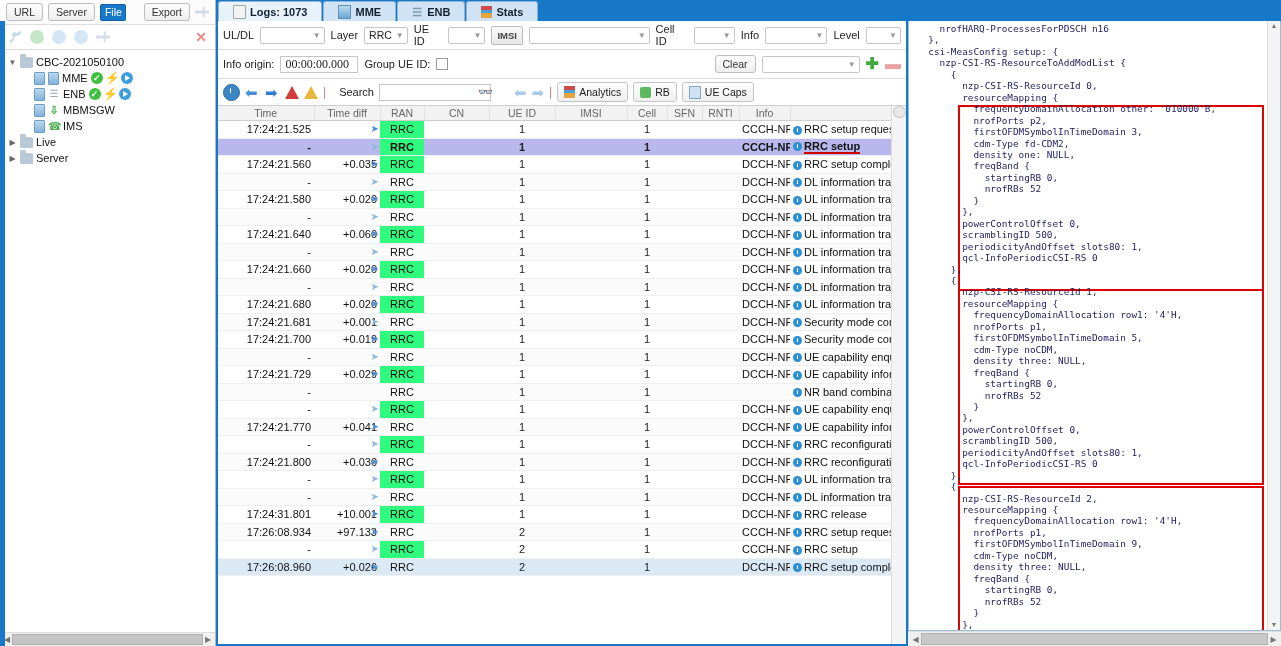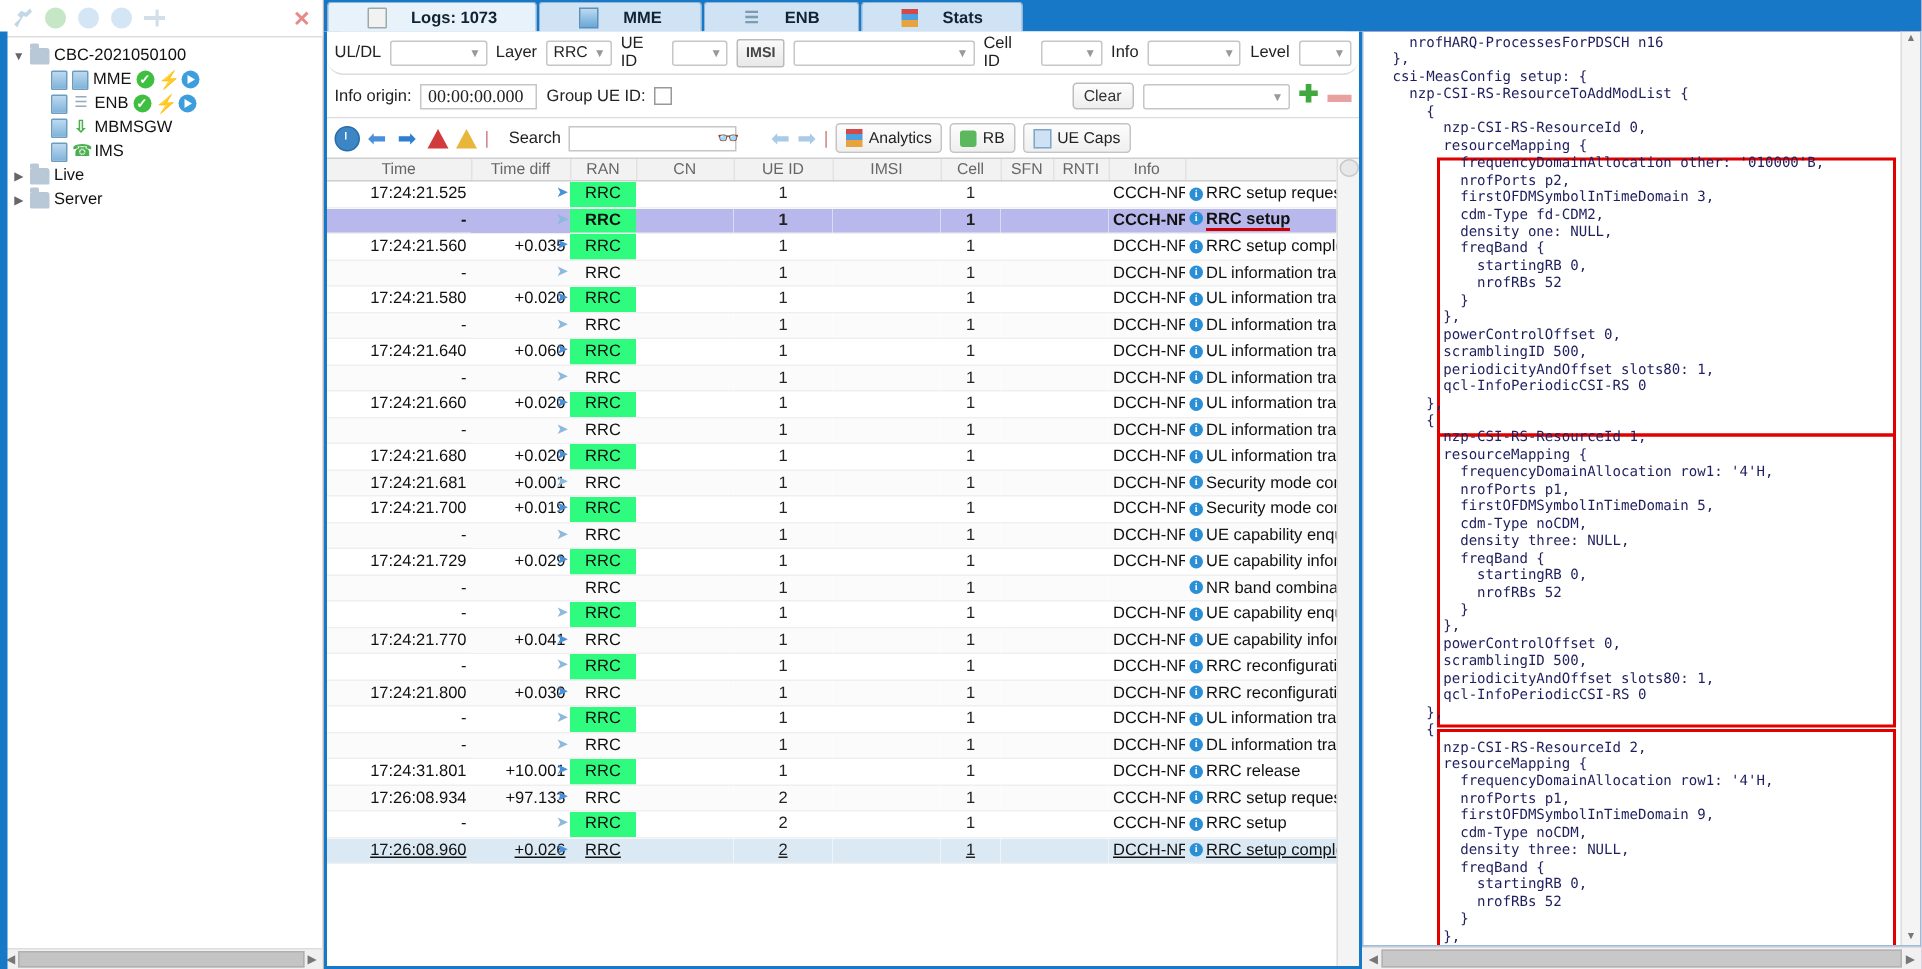--- a/index.html
+++ b/index.html
@@ -57,34 +57,34 @@
   .mini.phone{color:#4caf50;font-size:11px;line-height:12px;text-align:center;}
   .sb-scroll{height:13px;border-top:1px solid #ddd;background:#f0f0f0;display:flex;
              align-items:center;padding:0 2px;}
   .sb-scroll .arrow{font-size:8px;color:#777;width:10px;text-align:center;}
   .sb-scroll .thumb{flex:1;height:9px;background:#c4c4c4;border:1px solid #b0b0b0;}
 
   
   .center{width:692px;height:646px;display:flex;flex-direction:column;
           background:#cfe3f5;box-sizing:border-box;}
   .tabs{height:21px;background:#1878c8;display:flex;align-items:flex-end;padding-left:2px;gap:1px;}
-  .tab{height:19px;display:flex;align-items:center;gap:16px;padding:0 26px;
+  .tab{height:19px;display:flex;align-items:center;gap:4px;padding:0 14px;
        background:#cfe3f5;border:1px solid #8fb6d8;border-bottom:none;
        border-radius:3px 3px 0 0;font-size:11px;color:#123;font-weight:bold;}
   .tab.active{background:#e8f2fb;}
   .tabicon{width:11px;height:12px;display:inline-block;}
   .ti-doc{background:#f2f2f2;border:1px solid #9aa;border-radius:1px;}
   .ti-mme{background:linear-gradient(#bcd9ef,#6aa8d8);border:1px solid #5b90b8;}
   .ti-enb{color:#7f9bb0;font-size:11px;line-height:12px;}
   .ti-stats{background:linear-gradient(to top,#e8a33d 0 40%,#4aa0e0 40% 70%,#d04a4a 70% 100%);}
   .content{flex:1;background:#fff;border:2px solid #1878c8;border-top:none;
            display:flex;flex-direction:column;box-sizing:border-box;overflow:hidden;}
 
   .filters{border-bottom:1px solid #dcdcdc;padding:4px 5px;display:flex;align-items:center;
-           gap:6px;background:#fff;height:20px;border-radius:11px;}
+           gap:6px;background:#fff;height:20px;}
   .flabel{font-size:11px;color:#222;}
   .sel{height:17px;border:1px solid #c6c6c6;background:#fff;display:flex;align-items:center;
        justify-content:space-between;padding:0 3px 0 4px;font-size:10.5px;color:#222;
        border-radius:2px;box-sizing:border-box;}
   .sel .car{color:#999;font-size:8px;margin-left:4px;}
   .imsibtn{height:17px;border:1px solid #bbb;background:linear-gradient(#fafafa,#e8e8e8);
            font-size:9.5px;color:#444;padding:0 5px;display:flex;align-items:center;
            border-radius:2px;font-weight:bold;}
 
   .row2{border-bottom:1px solid #dcdcdc;padding:4px 5px;display:flex;align-items:center;
@@ -115,21 +115,21 @@
   
   .tablewrap{flex:1;display:flex;flex-direction:column;overflow:hidden;position:relative;background:#fff;}
   table.log{border-collapse:collapse;width:677px;table-layout:fixed;font-size:11px;}
   table.log th{background:#f2f2f2;color:#666;font-weight:normal;font-size:10.5px;
        border-bottom:1px solid #cfcfcf;border-right:1px solid #e2e2e2;height:14px;
        padding:0 3px;text-align:center;}
   table.log td{border-bottom:1px solid #efefef;height:16.5px;padding:0 3px;
        white-space:nowrap;overflow:hidden;}
   tr.alt td{background:#fbfbfb;}
   tr.hl td{background:#b8b8ec;font-weight:bold;}
-  tr.sel2 td{background:#dbe9f5;text-decoration:underline;}
+  tr.sel2 td{background:#dbe9f5;}
   td.time{text-align:right;color:#111;}
   td.tdiff{text-align:right;color:#111;position:relative;padding-right:13px;}
   td.ran{background:#2ffb7e;text-align:center;color:#111;border-right:0;}
   tr.hl td.ran{background:#2ffb7e;}
   td.ctr{text-align:center;}
   td.info{text-align:center;color:#111;}
   td.msg{text-align:left;color:#111;}
   .arw{position:absolute;right:1px;top:3px;color:#4a90d9;font-size:10px;line-height:10px;}
   .arw.dn{color:#8fb8dd;}
   .ibadge{display:inline-block;width:9px;height:9px;border-radius:50%;background:#2b8fd6;
@@ -161,20 +161,28 @@
   .code-hscroll .thumb{flex:1;height:10px;background:#c8c8c8;border:1px solid #b2b2b2;}
   .right-bluebar{position:absolute;left:0;top:21px;bottom:0;width:5px;background:#1878c8;}
 </style>
 </head>
 <body>
 
 <div class="app">
 
   <div class="sidebar">
 
+    <div class="sb-btnrow">
+      <div class="btn">URL</div>
+      <div class="btn">Server</div>
+      <div class="btn sel">File</div>
+      <div class="spacer"></div>
+      <div class="btn">Export</div>
+      <span class="ic plug"></span>
+    </div>
 
     <div class="sb-icons">
       <span class="ic wrench"></span>
       <span class="ic circ green"></span>
       <span class="ic circ blue"></span>
       <span class="ic circ play"></span>
       <span class="ic plug"></span>
       <span class="x">✕</span>
     </div>
 

